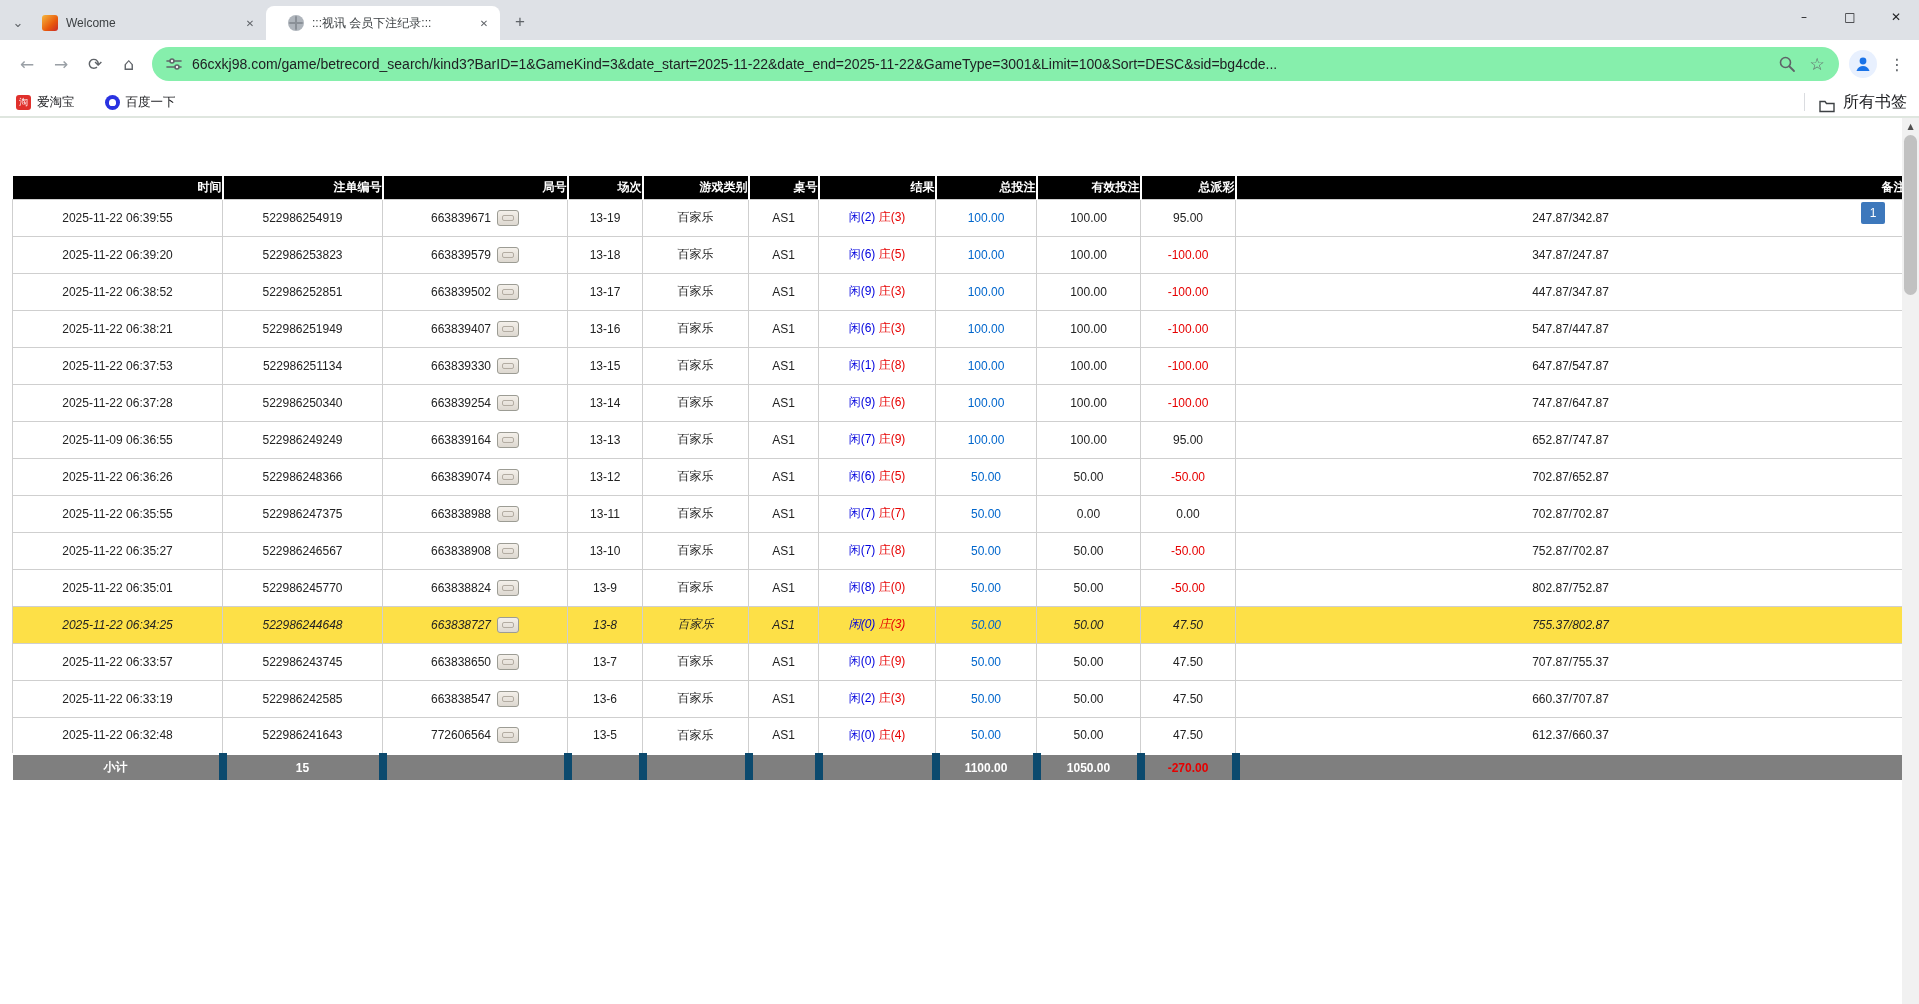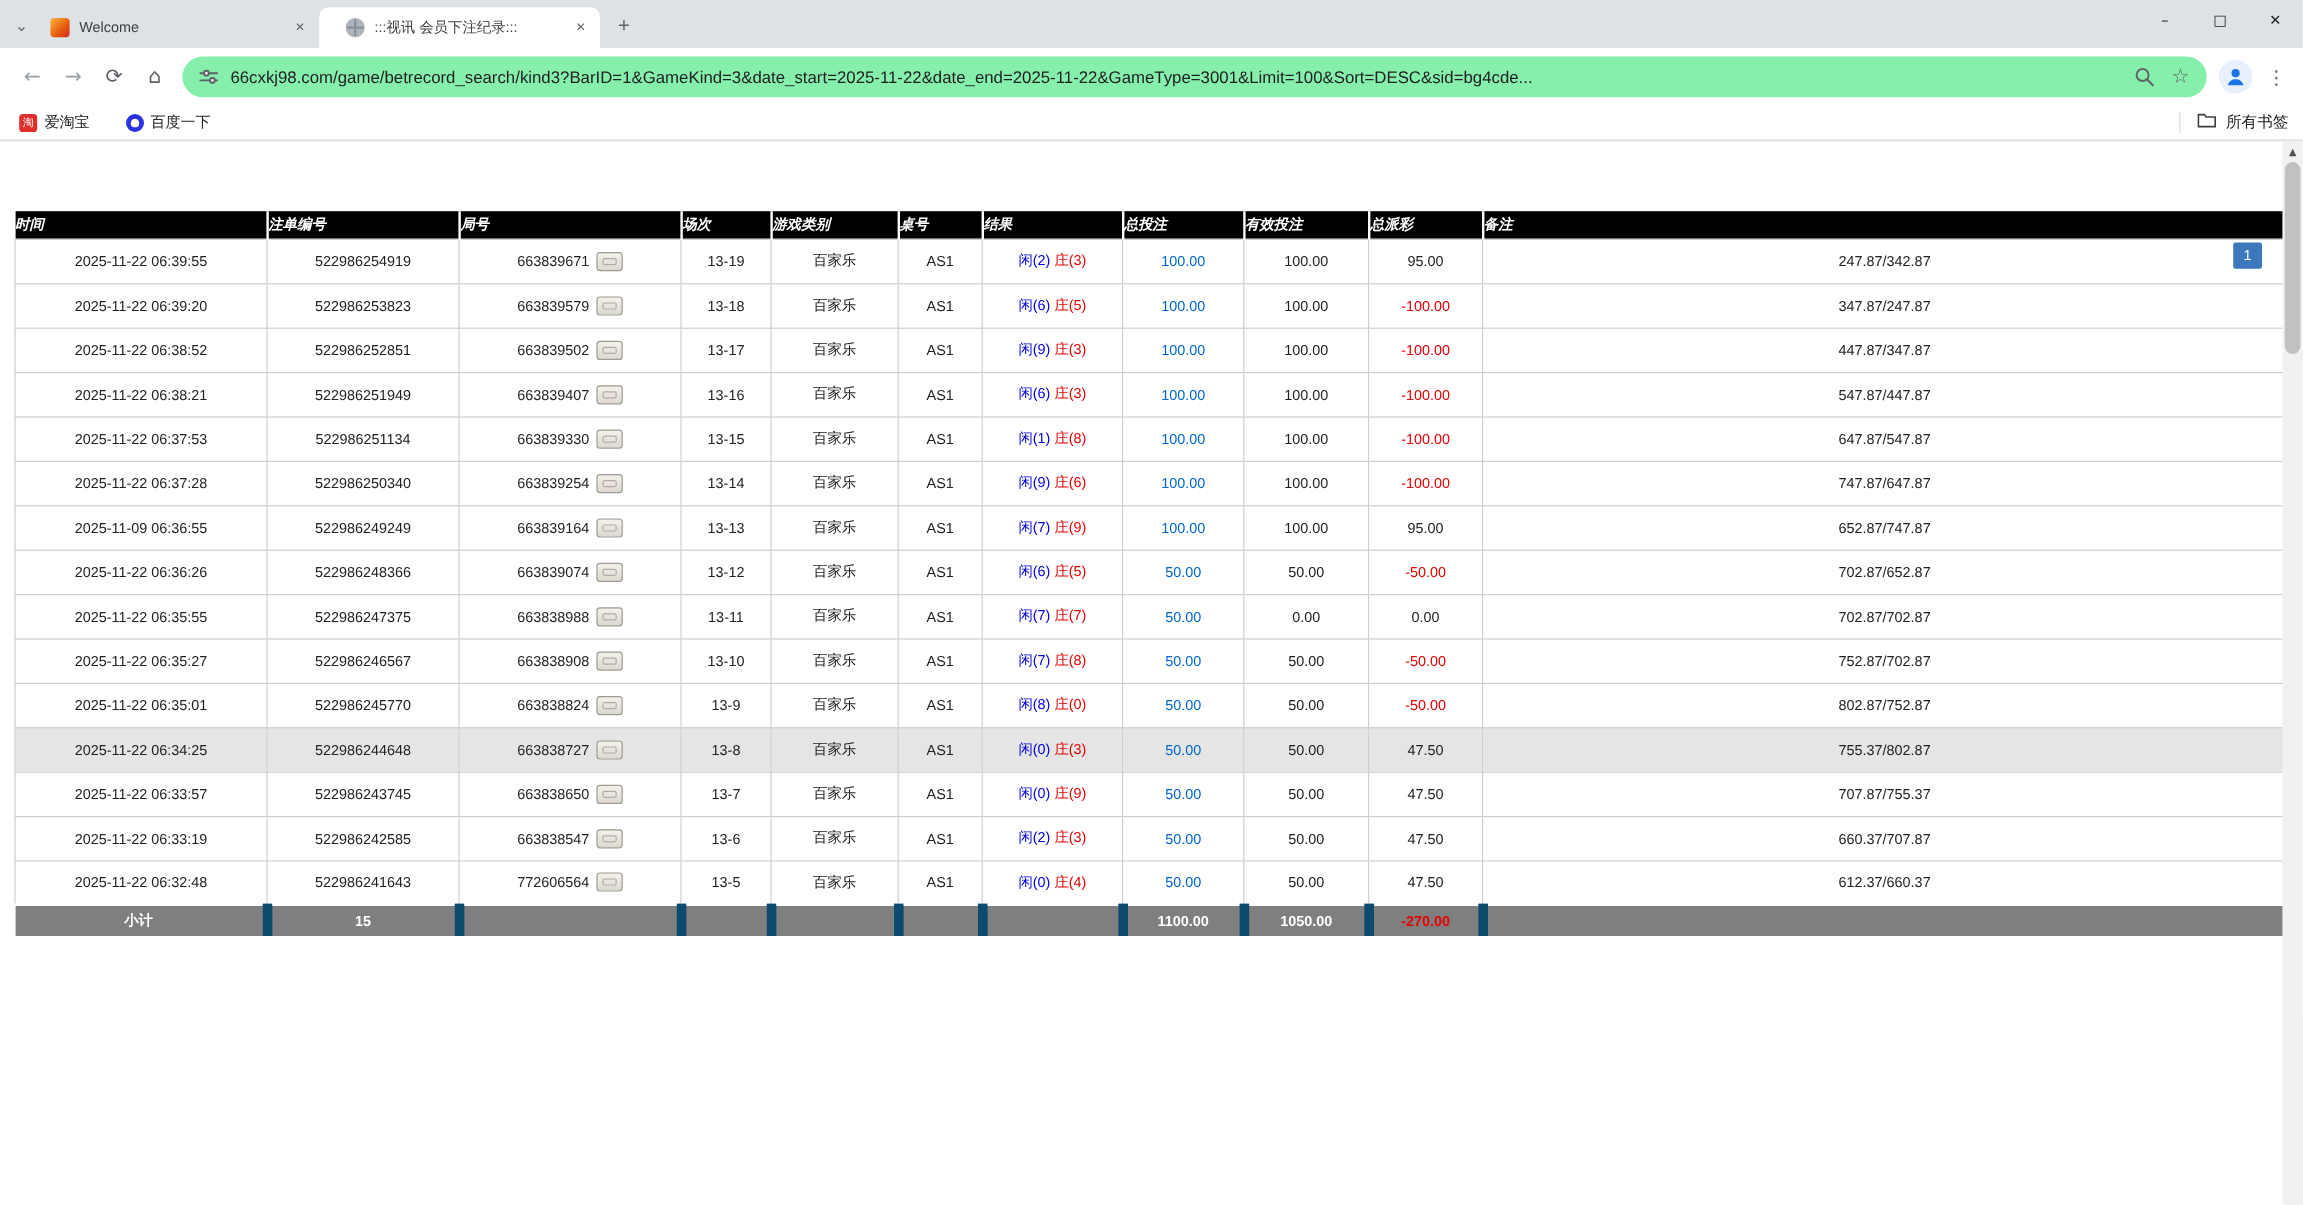--- a/index.html
+++ b/index.html
@@ -35,31 +35,31 @@
   .menu-dots { width:24px; height:24px; display:flex; align-items:center; justify-content:center; font-size:16px; color:#5f6368; margin-left:4px; font-family:"DejaVu Sans",sans-serif; }
 
   
   .bookmarks { height:30px; background:#fff; display:flex; align-items:center; padding:0 12px; border-bottom:2px solid #dfe6df; }
   .bm-item { display:flex; align-items:center; gap:6px; font-size:12.5px; color:#202124; margin-right:22px; height:24px; padding:0 4px; border-radius:4px; }
   .bm-icon-taobao { width:15px; height:15px; background:#e0302c; border-radius:3px; color:#fff; font-size:9px; display:flex; align-items:center; justify-content:center; }
   .bm-icon-baidu { width:15px; height:15px; border-radius:50%; background:#2932e1; position:relative; }
   .bm-icon-baidu:after { content:""; position:absolute; left:4px; top:4px; width:7px; height:7px; background:#fff; border-radius:50% 50% 40% 40%; }
   .bm-right { margin-left:auto; display:flex; align-items:center; gap:8px; }
   .bm-divider { width:1px; height:18px; background:#dadce0; margin-right:6px; }
-  .all-bm { display:flex; align-items:flex-start; gap:8px; font-size:13px; color:#202124; }
+  .all-bm { display:flex; align-items:flex-end; gap:8px; font-size:16px; color:#202124; }
 
   
   .content { position:relative; height:886px; background:#fff; }
   .pager { position:absolute; top:26px; right:34px; min-width:24px; height:22px; background:#3d78bc; color:#fff; font-size:12px; display:flex; align-items:center; justify-content:center; border-radius:2px; padding:0 6px; }
 
   table.bet-table { border-collapse:collapse; table-layout:fixed; width:1893px; margin:58px 0 0 12px; font-size:12px; color:#222; }
-  .bet-table th { background:#000; color:#fff; font-weight:bold; height:23px; border-right:2px solid #fff; text-align:left;font-style:italic; }
+  .bet-table th { background:#000; color:#fff; font-weight:bold; height:23px; border-right:2px solid #fff; text-align:right; }
   .bet-table th:last-child { border-right:none; }
   .bet-table td { border:1px solid #cfcfcf; height:37px; text-align:center; background:#fff; }
-  .bet-table tr.hl td { background:#e5e5e5; }
+  .bet-table tr.hl td { background:#fde047;font-style:italic; }
   .bet-table tr.foot td { background:#7f7f7f; color:#fff; border:none; border-right:8px solid #0c4a6e; border-top:2px solid #fff; height:26px; font-weight:bold; }
   .bet-table tr.foot td:last-child { border-right:none; }
   .p { color:#0000dd; }
   .b { color:#e60000; }
   .link { color:#0066cc; cursor:pointer; }
   .neg { color:#e60000; }
   .round-wrap { display:inline-flex; align-items:center; gap:6px; }
   .vicon { display:inline-block; width:22px; height:16px; background:linear-gradient(#f4f0ea,#ddd8d0); border:1px solid #9c9c94; border-radius:3px; position:relative; cursor:pointer; }
   .vicon:after { content:""; position:absolute; left:4px; top:4px; right:4px; bottom:4px; border:1px solid #b3aca2; border-radius:2px; }
 

